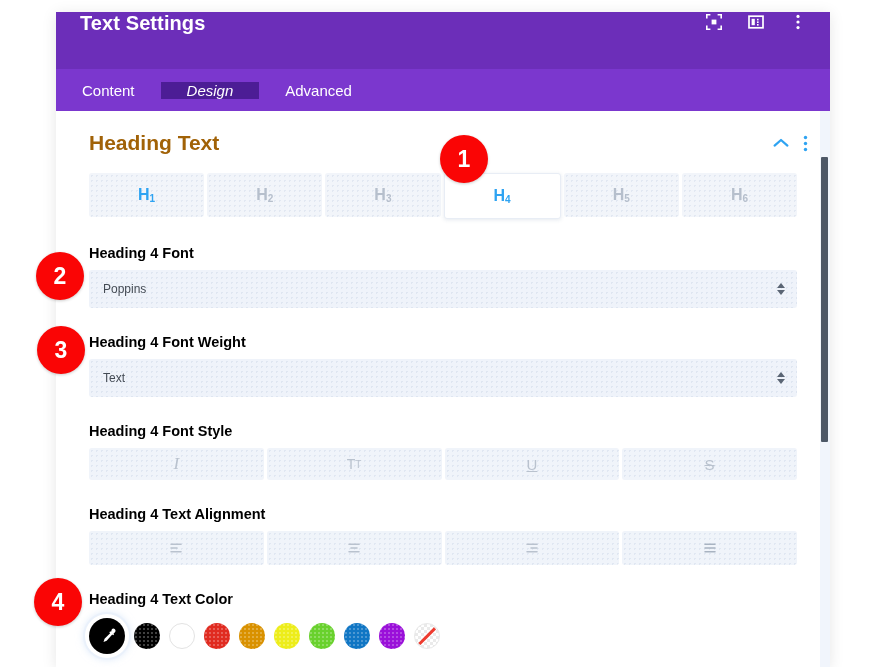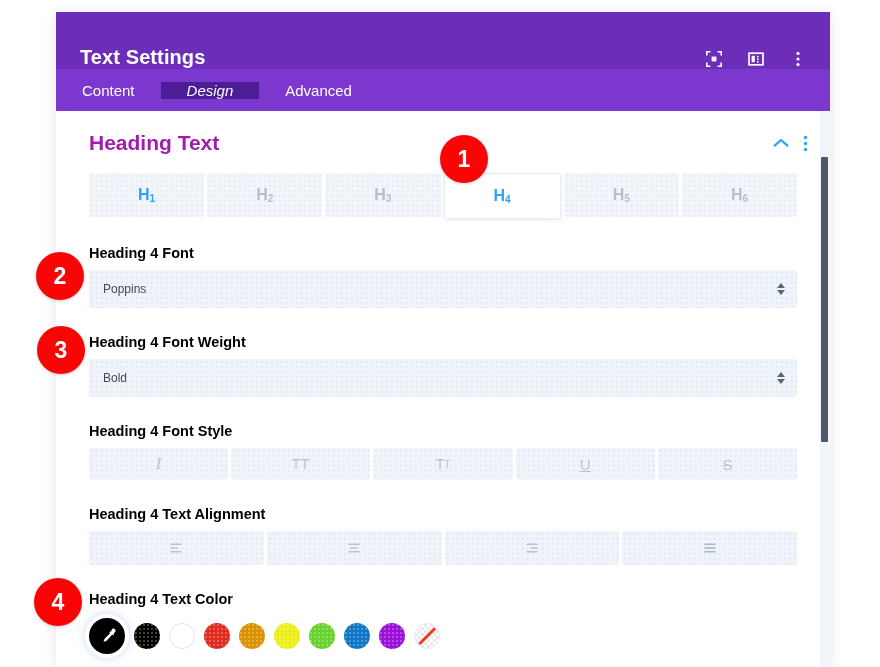--- a/index.html
+++ b/index.html
@@ -30,21 +30,21 @@
     overflow: hidden;
     box-shadow: 0 2px 14px rgba(0,0,0,.10);
   }
 
   
   .modal-header {
     position: relative;
     height: 57px;
     background: #6C2EB9;
     display: flex;
-    align-items: flex-end;
+    align-items: flex-start;
     padding: 0 22px 0 24px;
     box-sizing: border-box;
   }
   .modal-title {
     color: #ffffff;
     font-size: 20px;
     font-weight: bold;
     letter-spacing: .1px;
     flex: 1;
   }
@@ -89,21 +89,21 @@
     background: #ffffff;
     overflow: hidden;
   }
 
   .section-head {
     display: flex;
     align-items: center;
     padding: 20px 22px 0 33px;
   }
   .section-title {
-    color: #a21caf;
+    color: #a16207;
     font-size: 21px;
     font-weight: bold;
     flex: 1;
   }
   .sec-icons { display: flex; align-items: center; gap: 14px; }
   .sec-ic { cursor: pointer; display: flex; align-items: center; justify-content:center;}
 
   .content-pad { padding: 0 33px; }
 
   
@@ -396,31 +396,30 @@
         <div class="sel-wrap">
           <span class="sel-val">Poppins</span>
           <span class="sel-arrows">
             <i class="ar-up"></i>
               <i class="ar-dn"></i>
           </span>
         </div>
 
         <div class="field-label">Heading 4 Font Weight</div>
         <div class="sel-wrap">
-          <span class="sel-val">Bold</span>
+          <span class="sel-val">Text</span>
           <span class="sel-arrows">
             <i class="ar-up"></i>
               <i class="ar-dn"></i>
           </span>
         </div>
 
         <div class="field-label">Heading 4 Font Style</div>
         <div class="opt-row">
           <div class="opt-btn italic">I</div>
-          <div class="opt-btn caps">TT</div>
           <div class="opt-btn tcase">T<span class="sm">T</span></div>
           <div class="opt-btn under">U</div>
           <div class="opt-btn strike">S</div>
         </div>
 
         <div class="field-label">Heading 4 Text Alignment</div>
         <div class="opt-row">
           <div class="opt-btn align-row">
             <svg class="align-glyph" width="16" height="12" viewBox="0 0 16 12">
               <g stroke="#B9C2CE" stroke-width="1.5" stroke-linecap="round">

